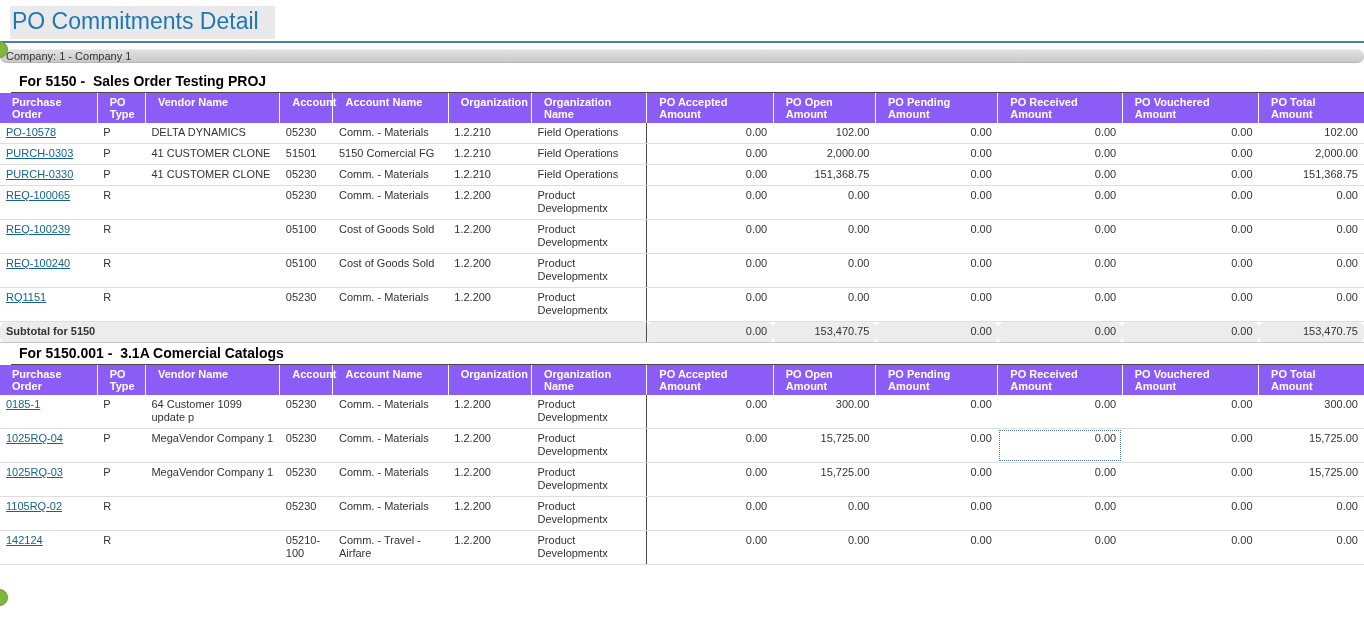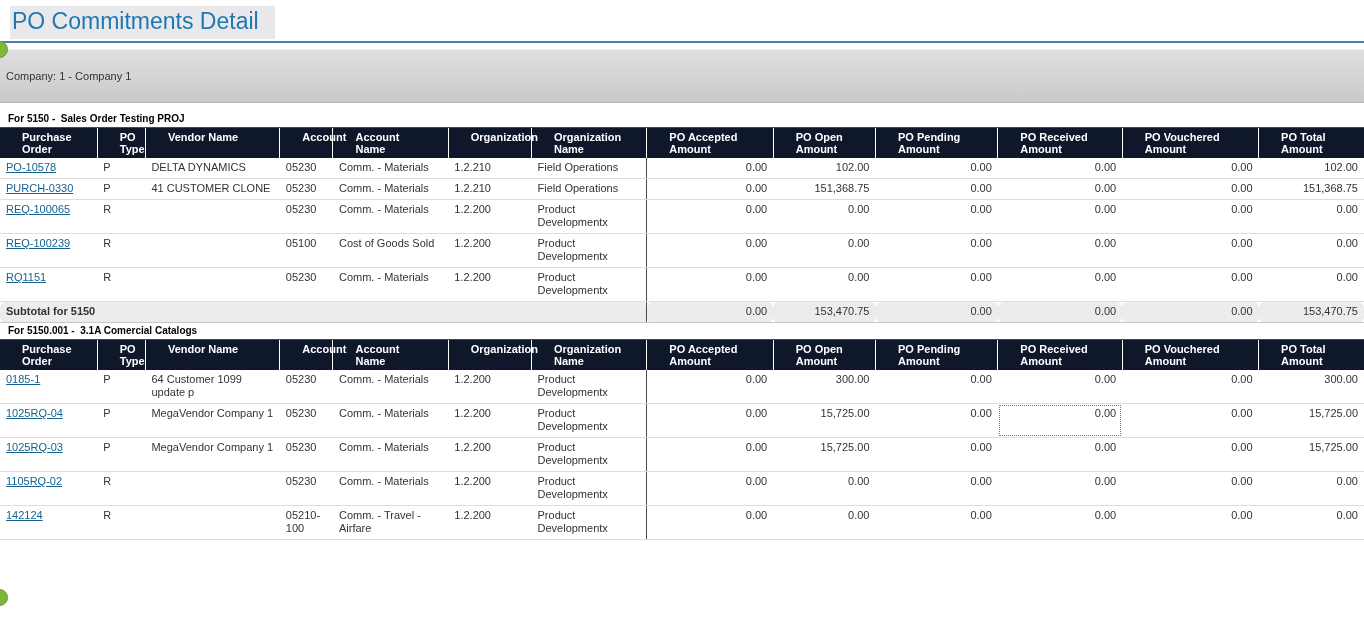--- a/index.html
+++ b/index.html
@@ -10,30 +10,30 @@
   }
   .title-bar { padding:6px 0 2px 10px;text-decoration:underline; }
   h1.page-title {
     margin:0; display:inline-block; font-weight:normal;
     font-size:23px; color:#1e78b1; background:#e9e9ec; padding:2px 16px 4px 2px;
   }
   .title-rule { height:2px; background:#4c7fab; }
   .company-bar {
     margin-top:6px; background:linear-gradient(#e0e0e0,#c9c9c9);
     border-top:1px solid #eeeeee; border-bottom:1px solid #b5b5b5;
-    color:#333; font-size:11px; padding:20px 6px; margin-bottom:8px;
+    color:#333; font-size:11px; padding:0 6px; margin-bottom:8px;border-radius:9px;
   }
   .section-label {
-    font-size:10px; font-weight:bold; color:#000;
-    padding:2px 8px 3px; border-bottom:1px solid #4a4a4a; white-space:pre-wrap;
+    font-size:14px; font-weight:bold; color:#000;
+    padding:2px 8px 3px; border-bottom:1px solid #4a4a4a; white-space:pre-wrap;margin-left:11px;
   }
   table.grid { border-collapse:collapse; table-layout:fixed; width:1364px; font-size:11px; margin-bottom:0; }
   table.grid th {
-    background:#0f172a; color:#ffffff; font-weight:bold; font-size:11px;
-    text-align:left; vertical-align:top; padding:3px 22px; line-height:12px;
+    background:#8b5cf6; color:#ffffff; font-weight:bold; font-size:11px;
+    text-align:left; vertical-align:top; padding:3px 12px; line-height:12px;
     border-right:1px solid #ffffff; white-space:pre-line; height:30px;
   }
   table.grid th:last-child { border-right:none; }
   table.grid td {
     padding:3px 6px 4px; vertical-align:top; line-height:13px; color:#333;
     border-bottom:1px solid #dedede; overflow:hidden;
   }
   td.num { text-align:right; }
   td.divider { border-right:1px solid #4a4a4a; }
   a.po-link { color:#15628f; text-decoration:underline; }
@@ -120,28 +120,43 @@
           <td class="txt">1.2.210</td>
           <td class="txt divider">Field Operations</td>
           <td class="num">0.00</td>
           <td class="num">102.00</td>
           <td class="num">0.00</td>
           <td class="num">0.00</td>
           <td class="num">0.00</td>
           <td class="num">102.00</td>
         </tr>
         <tr>
-          <td class="txt"><a href="#" class="po-link">PURCH-0330</a></td>
+          <td class="txt"><a href="#" class="po-link">PURCH-0303</a></td>
           <td class="txt">P</td>
           <td class="txt">41 CUSTOMER CLONE</td>
-          <td class="txt">05230</td>
-          <td class="txt">Comm. - Materials</td>
+          <td class="txt">51501</td>
+          <td class="txt">5150 Comercial FG</td>
           <td class="txt">1.2.210</td>
           <td class="txt divider">Field Operations</td>
           <td class="num">0.00</td>
+          <td class="num">2,000.00</td>
+          <td class="num">0.00</td>
+          <td class="num">0.00</td>
+          <td class="num">0.00</td>
+          <td class="num">2,000.00</td>
+        </tr>
+        <tr>
+          <td class="txt"><a href="#" class="po-link">PURCH-0330</a></td>
+          <td class="txt">P</td>
+          <td class="txt">41 CUSTOMER CLONE</td>
+          <td class="txt">05230</td>
+          <td class="txt">Comm. - Materials</td>
+          <td class="txt">1.2.210</td>
+          <td class="txt divider">Field Operations</td>
+          <td class="num">0.00</td>
           <td class="num">151,368.75</td>
           <td class="num">0.00</td>
           <td class="num">0.00</td>
           <td class="num">0.00</td>
           <td class="num">151,368.75</td>
         </tr>
         <tr>
           <td class="txt"><a href="#" class="po-link">REQ-100065</a></td>
           <td class="txt">R</td>
           <td class="txt"></td>
@@ -151,20 +166,35 @@
           <td class="txt divider">Product Developmentx</td>
           <td class="num">0.00</td>
           <td class="num">0.00</td>
           <td class="num">0.00</td>
           <td class="num">0.00</td>
           <td class="num">0.00</td>
           <td class="num">0.00</td>
         </tr>
         <tr>
           <td class="txt"><a href="#" class="po-link">REQ-100239</a></td>
+          <td class="txt">R</td>
+          <td class="txt"></td>
+          <td class="txt">05100</td>
+          <td class="txt">Cost of Goods Sold</td>
+          <td class="txt">1.2.200</td>
+          <td class="txt divider">Product Developmentx</td>
+          <td class="num">0.00</td>
+          <td class="num">0.00</td>
+          <td class="num">0.00</td>
+          <td class="num">0.00</td>
+          <td class="num">0.00</td>
+          <td class="num">0.00</td>
+        </tr>
+        <tr>
+          <td class="txt"><a href="#" class="po-link">REQ-100240</a></td>
           <td class="txt">R</td>
           <td class="txt"></td>
           <td class="txt">05100</td>
           <td class="txt">Cost of Goods Sold</td>
           <td class="txt">1.2.200</td>
           <td class="txt divider">Product Developmentx</td>
           <td class="num">0.00</td>
           <td class="num">0.00</td>
           <td class="num">0.00</td>
           <td class="num">0.00</td>

